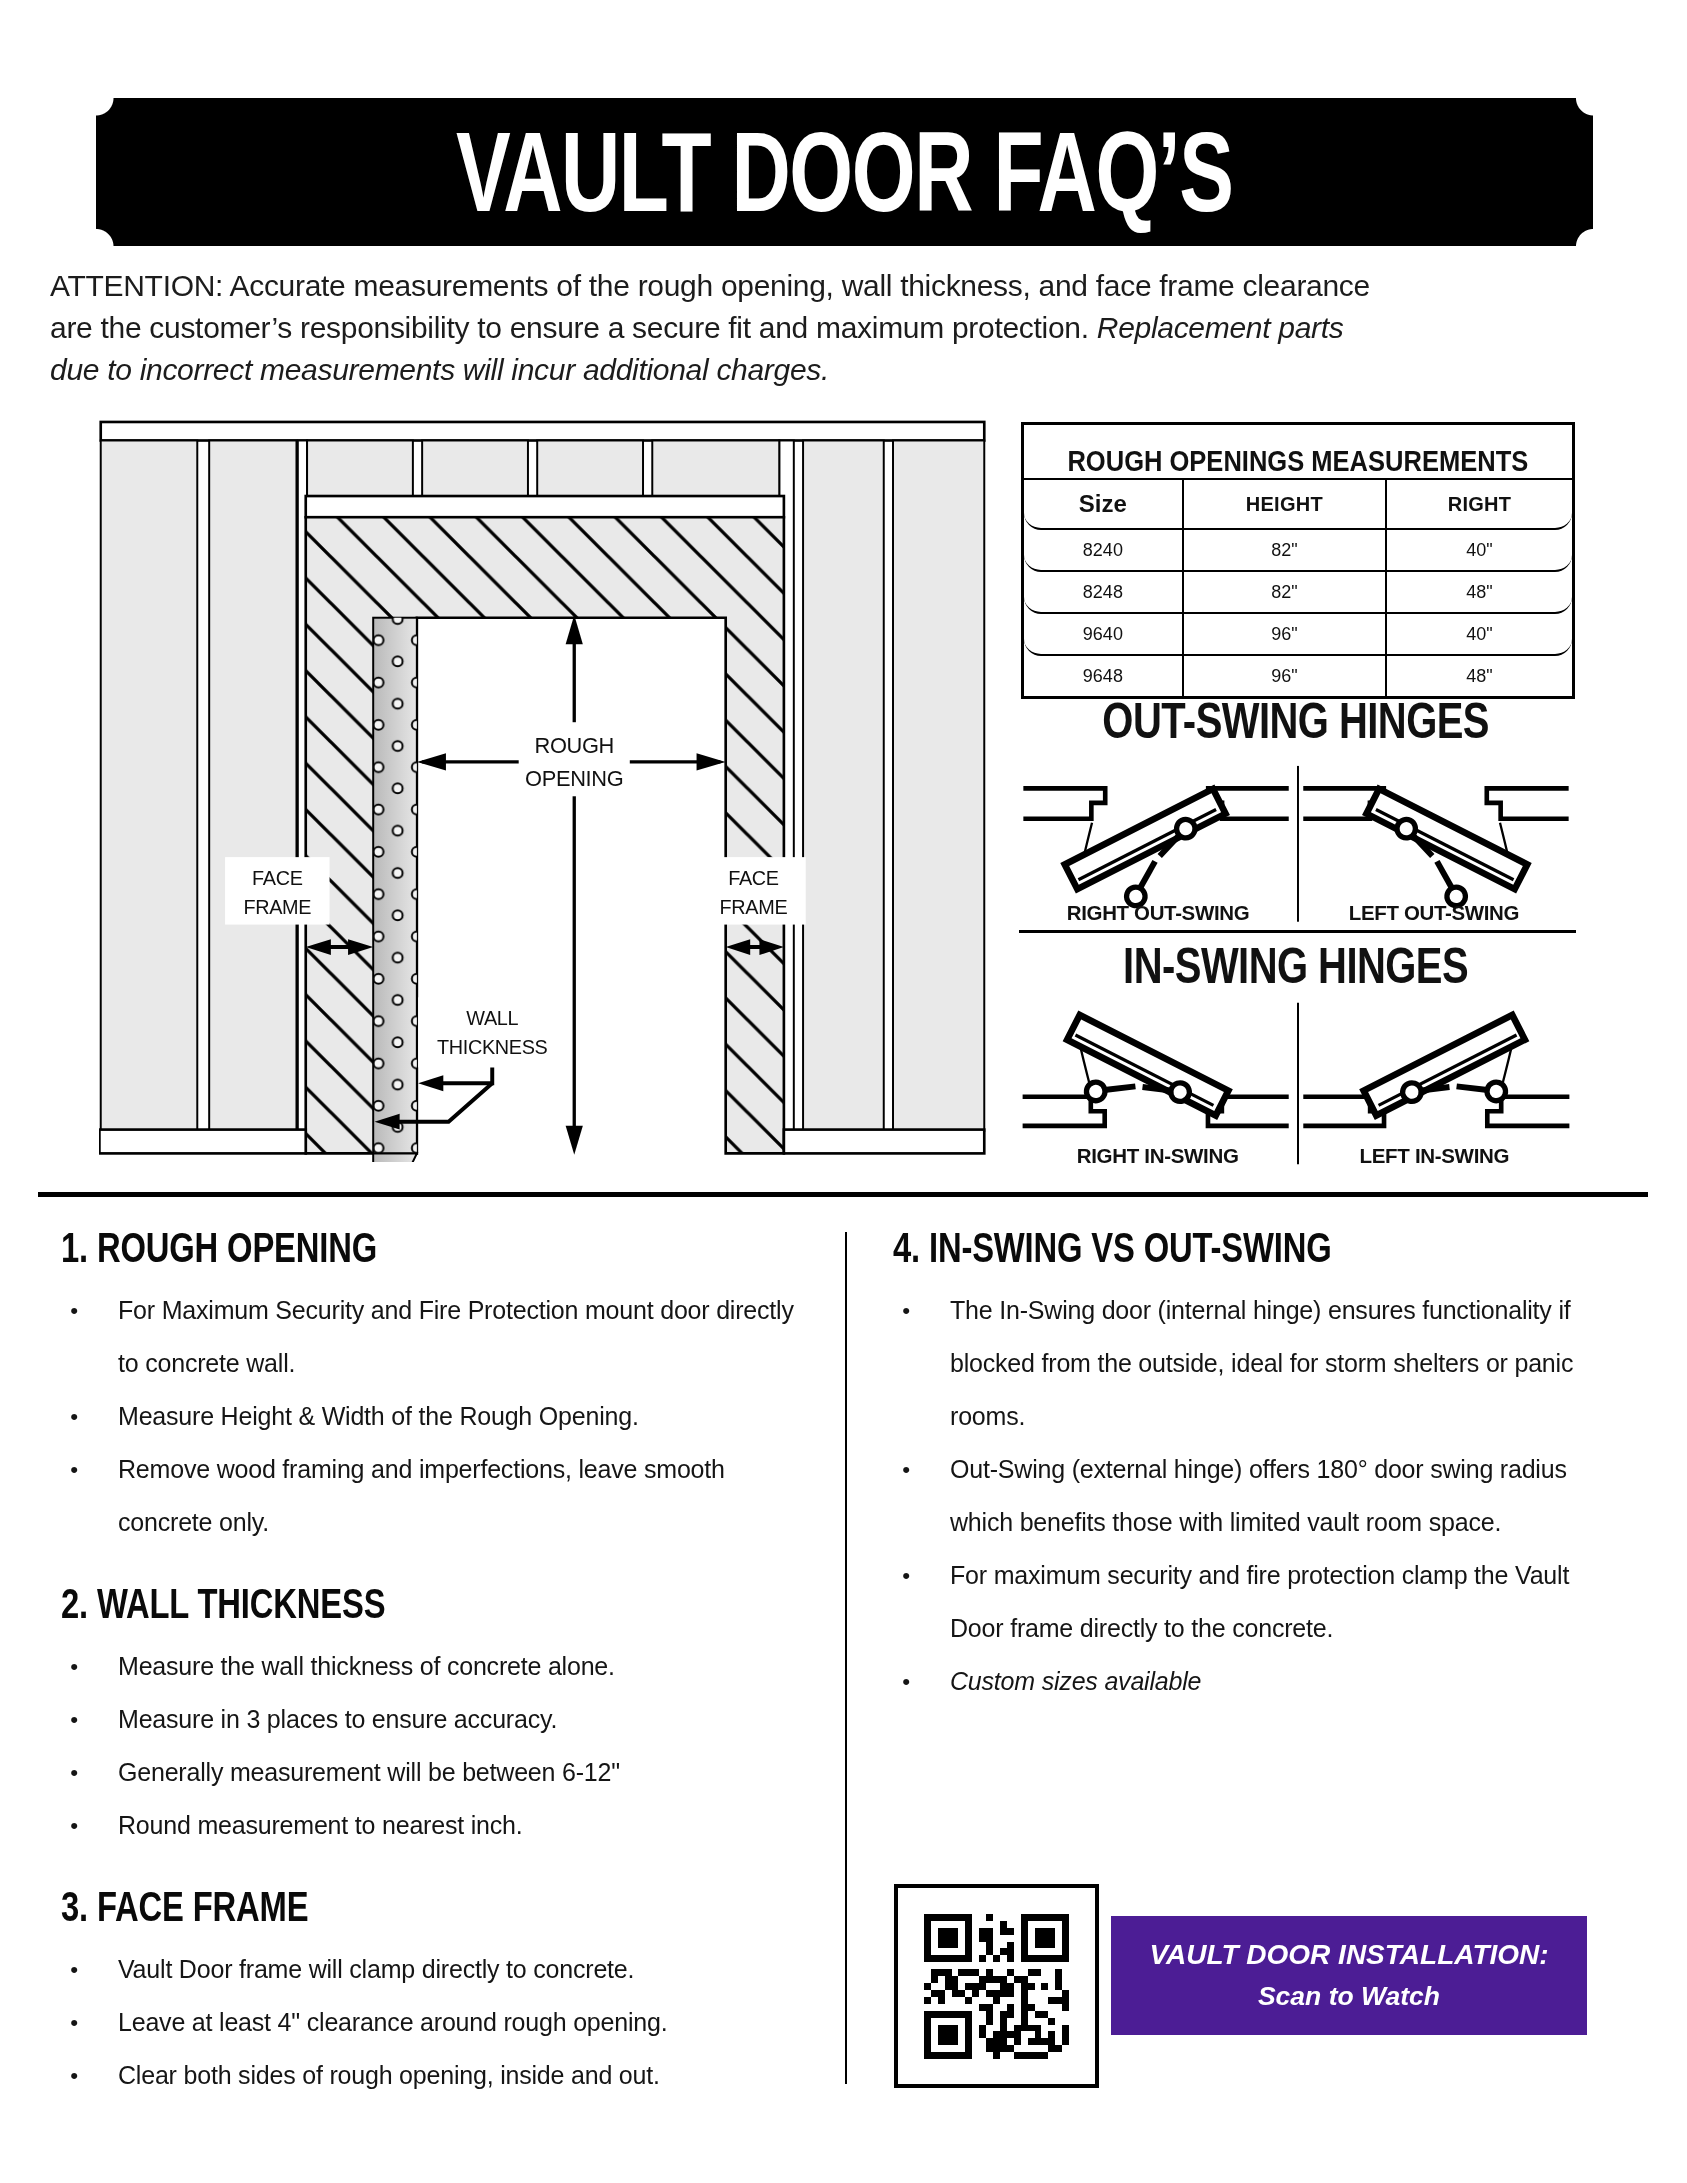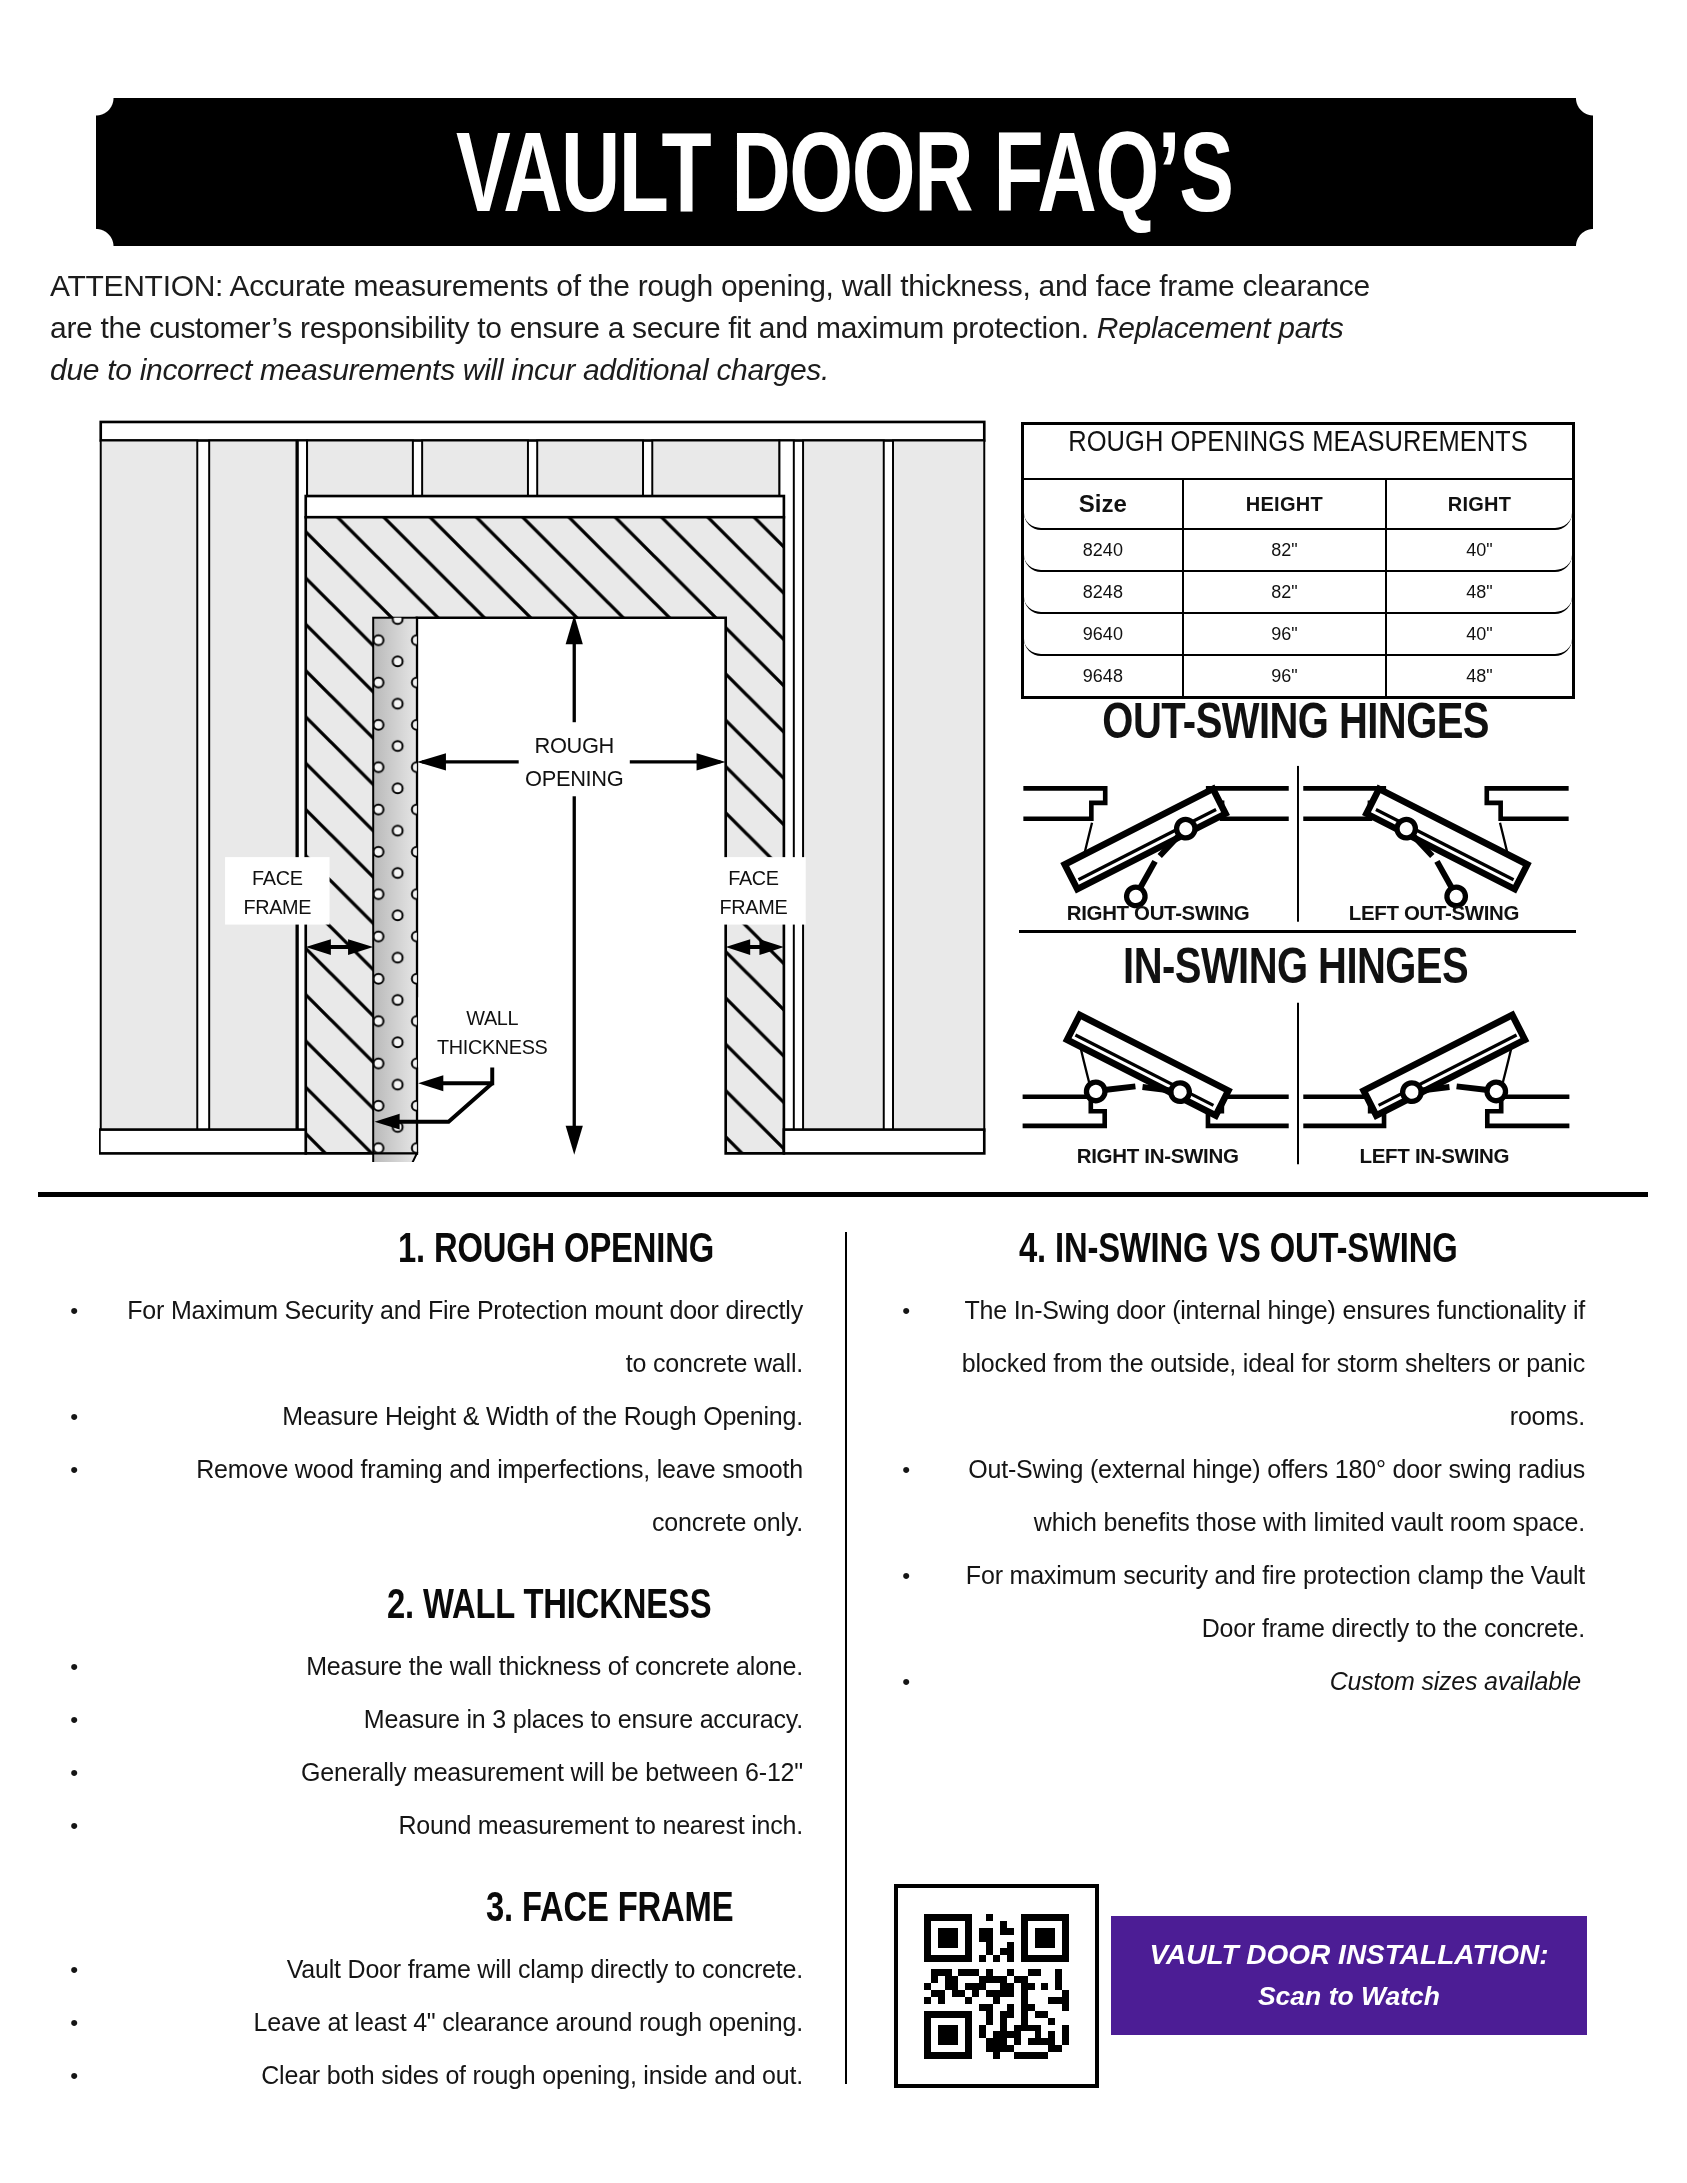--- a/index.html
+++ b/index.html
@@ -24,40 +24,40 @@
     background-size:51% 51%;background-repeat:no-repeat;
     display:flex;align-items:center;justify-content:center;}
   .banner-title{color:#fff;font-size:114px;font-weight:900;letter-spacing:-2px;line-height:1;}
 
   
   .attention{left:50px;top:265px;width:1588px;font-size:30px;line-height:42px;color:#1c1c1c;letter-spacing:-0.3px;}
   .attention .it{font-style:italic;}
 
   
   .ro-table{left:1021px;top:422px;width:548px;border:3.3px solid #000;background:#fff;}
-  .ro-table .t-title{height:53px;border-bottom:2.6px solid #000;display:flex;align-items:flex-start;justify-content:center;
-     font-weight:400;font-size:29px;letter-spacing:0;}
+  .ro-table .t-title{height:53px;border-bottom:2.6px solid #000;display:flex;align-items:flex-end;justify-content:center;
+     font-weight:700;font-size:29px;letter-spacing:0;}
   .t-row{display:flex;border-radius:17px;}
   .t-row > div{display:flex;align-items:center;justify-content:center;}
   .t-row > div + div{border-left:2px solid #000;}
   .t-head{height:48px;border-bottom:2.6px solid #000;font-weight:800;}
   .t-head .c1{font-size:24px;}
   .t-head .c2,.t-head .c3{font-size:20px;letter-spacing:0.3px;}
   .t-data{height:40px;font-size:18px;border-bottom:2px solid #000;}
   .t-row .c1{width:29%;}.t-row .c2{width:37%;}.t-row .c3{width:34%;}
   .t-data:last-child{border-bottom:none;}
 
   
   .hinge-title{width:560px;text-align:center;font-size:50px;font-weight:900;letter-spacing:-0.7px;line-height:1;}
   .hr-thin{background:#000;height:3.3px;}
   .col-divider{background:#000;width:2px;}
   .rule{background:#000;}
 
   
-  .col{font-size:25px;line-height:53px;letter-spacing:-0.2px;color:#151515;text-align:right;}
+  .col{font-size:25px;line-height:53px;letter-spacing:-0.2px;color:#151515;}
   .col h2{font-size:42px;font-weight:900;margin:0 0 12px 0;line-height:49px;color:#0a0a0a;}
   .col h2.gap{margin-top:30px;}
   .li{position:relative;padding-left:57px;}
   .li::before{content:"•";position:absolute;left:9.3px;top:0;font-size:22.5px;}
   .li .it{font-style:italic;}
 
   
   .qr-box{left:894px;top:1884px;width:197px;height:196px;background:#fff;border:4.6px solid #000;
      display:flex;align-items:center;justify-content:center;}
   .qr-box svg{width:173px;height:173px;}

